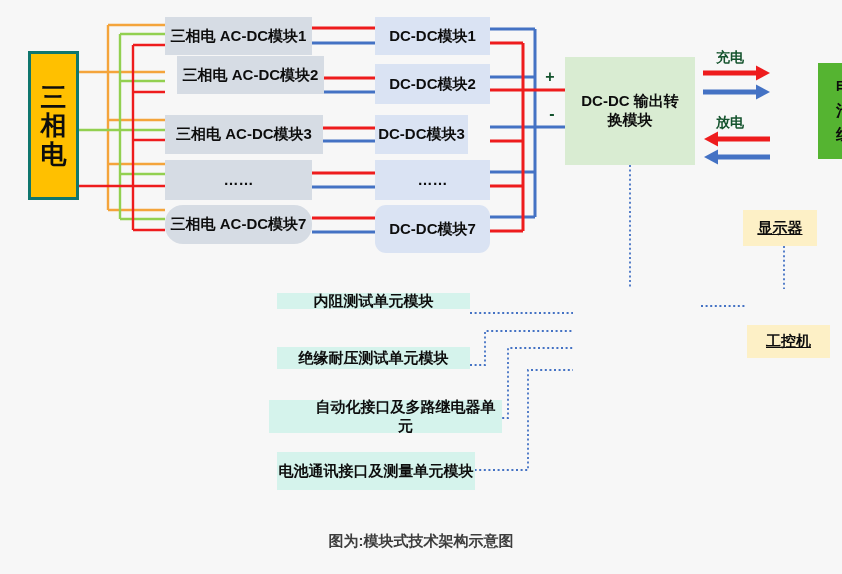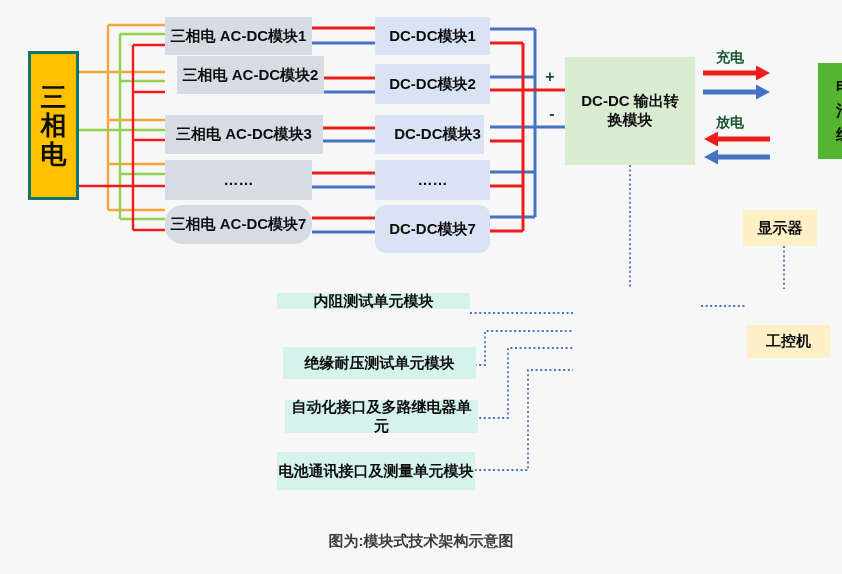--- a/index.html
+++ b/index.html
@@ -9,21 +9,21 @@
   .box{position:absolute;z-index:1;display:flex;align-items:center;justify-content:center;
        text-align:center;color:#0d0d0d;font-weight:700;font-size:15px;line-height:1.25;}
   .box-source{background:var(--source_fill);border:3px solid #0f766e;}
   .box-source .vtext{display:block;width:1.2em;margin:0 auto;font-size:26px;line-height:1.1;font-weight:700;}
   .box-acdc{background:var(--acdc_fill);}
   .box-dcdc{background:var(--dcdc_fill);}
   .box-output{background:var(--output_fill);}
   .box-output .wrap{display:block;width:100px;}
   .box-battery{background:var(--battery_fill);}
   .box-battery .vtext{display:block;width:1.2em;margin:0 auto;font-size:16px;line-height:1.5;font-weight:700;}
-  .box-yellow{background:var(--yellow_fill);}
+  .box-yellow{background:var(--yellow_fill);text-decoration:underline;}
   .box-cyan{background:var(--cyan_fill);}
   .lbl{position:absolute;z-index:1;text-align:center;color:#14532d;}
   .lbl-sign{font-size:16px;font-weight:600;}
   .lbl-flow{font-size:14px;font-weight:700;width:54px;}
   .caption{position:absolute;left:0;right:0;top:532px;text-align:center;font-size:15px;
            font-weight:700;color:#3d3d3d;z-index:1;}
   
   .w-or{stroke:var(--wire_orange);stroke-width:2.4;fill:none;}
   .w-gr{stroke:var(--wire_green);stroke-width:2.4;fill:none;}
   .w-rd{stroke:var(--wire_red);stroke-width:2.4;fill:none;}
@@ -113,21 +113,21 @@
   <div class="box box-acdc" style="left:165px;top:205px;width:147px;height:39px;border-radius:18px;">
     <span>三相电 AC-DC模块7</span>
     </div>
 
   <div class="box box-dcdc" style="left:375px;top:17px;width:115px;height:38px;">
     <span>DC-DC模块1</span>
     </div>
   <div class="box box-dcdc" style="left:375px;top:64px;width:115px;height:40px;">
     <span>DC-DC模块2</span>
     </div>
-  <div class="box box-dcdc" style="left:375px;top:115px;width:93px;height:39px;padding-left:16px;">
+  <div class="box box-dcdc" style="left:375px;top:115px;width:93px;height:39px;">
     <span>DC-DC模块3</span>
     </div>
   <div class="box box-dcdc" style="left:375px;top:160px;width:115px;height:40px;">
     <span>……</span>
     </div>
   <div class="box box-dcdc" style="left:375px;top:205px;width:115px;height:48px;border-radius:11px;">
     <span>DC-DC模块7</span>
     </div>
 
   <div class="box box-output" style="left:565px;top:57px;width:130px;height:108px;">
@@ -148,24 +148,24 @@
     <span>显示器</span>
     </div>
   <div class="box box-yellow" style="left:747px;top:289px;width:83px;height:33px;margin-top:36px;">
     <span>工控机</span>
     </div>
 
 
   <div class="box box-cyan" style="left:277px;top:293px;width:193px;height:16px;">
     <span>内阻测试单元模块</span>
     </div>
-  <div class="box box-cyan" style="left:283px;top:347px;width:193px;height:32px;">
+  <div class="box box-cyan" style="left:277px;top:347px;width:193px;height:22px;">
     <span>绝缘耐压测试单元模块</span>
     </div>
-  <div class="box box-cyan" style="left:285px;top:400px;width:193px;height:33px;">
+  <div class="box box-cyan" style="left:269px;top:400px;width:193px;height:33px;padding-left:40px;">
     <span>自动化接口及多路继电器单元</span>
     </div>
   <div class="box box-cyan" style="left:277px;top:452px;width:198px;height:38px;">
     <span>电池通讯接口及测量单元模块</span>
     </div>
 
   <div class="caption">图为:模块式技术架构示意图</div>
 
 </div>
 

